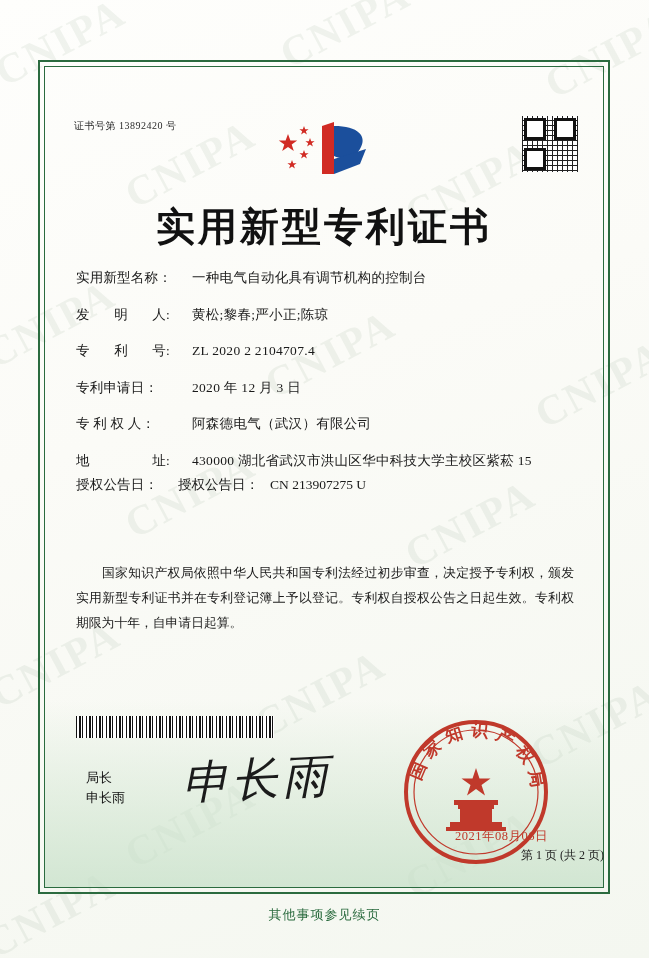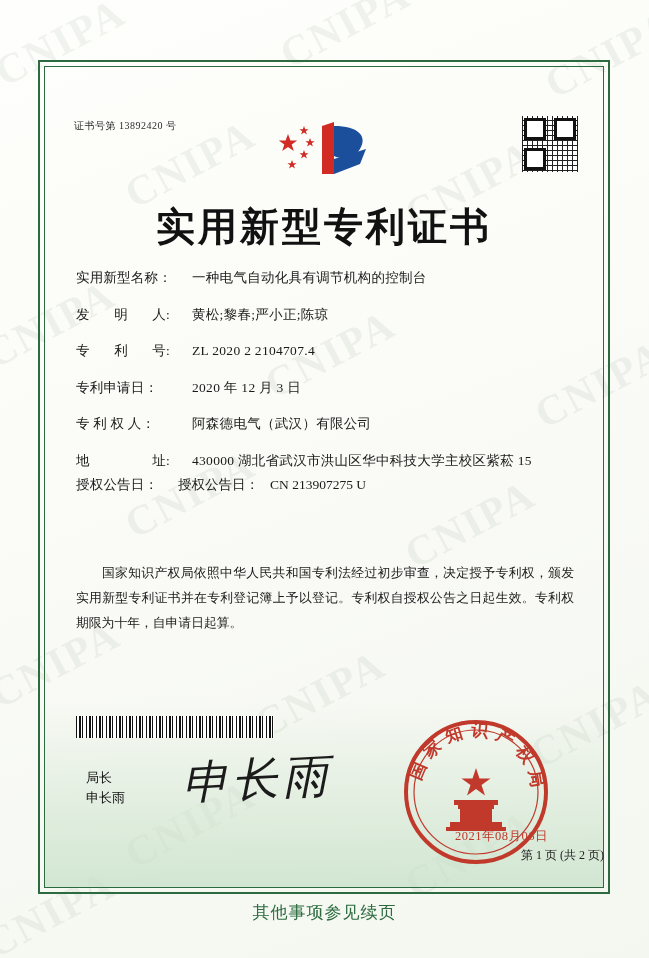--- a/index.html
+++ b/index.html
@@ -282,21 +282,21 @@
     font-size: 12px;
     color: #222;
   }
 
   .footer-note {
     position: absolute;
     bottom: 34px;
     width: 100%;
     text-align: center;
     font-family: "Liberation Serif", "DejaVu Serif", serif;
-    font-size: 17px;
+    font-size: 13px;
     color: #2b6b3f;
     letter-spacing: 1px;
   }
 </style>
 </head>
 <body>
 
 <div class="page">
 
   <div class="wm wm1">CNIPA</div>

